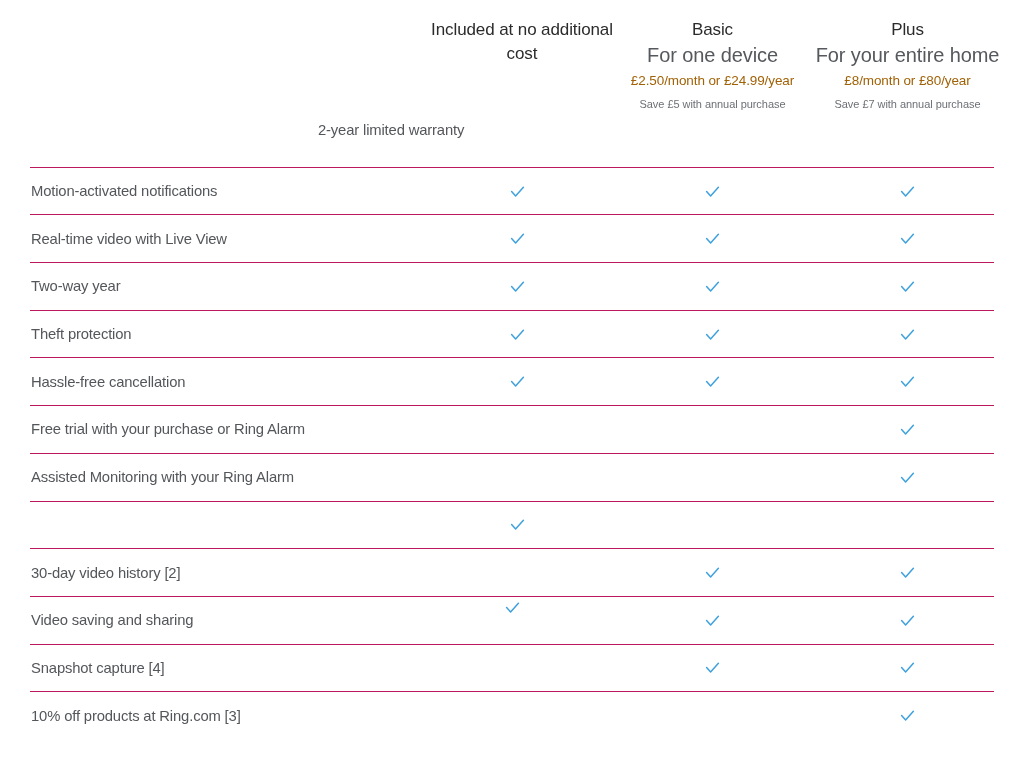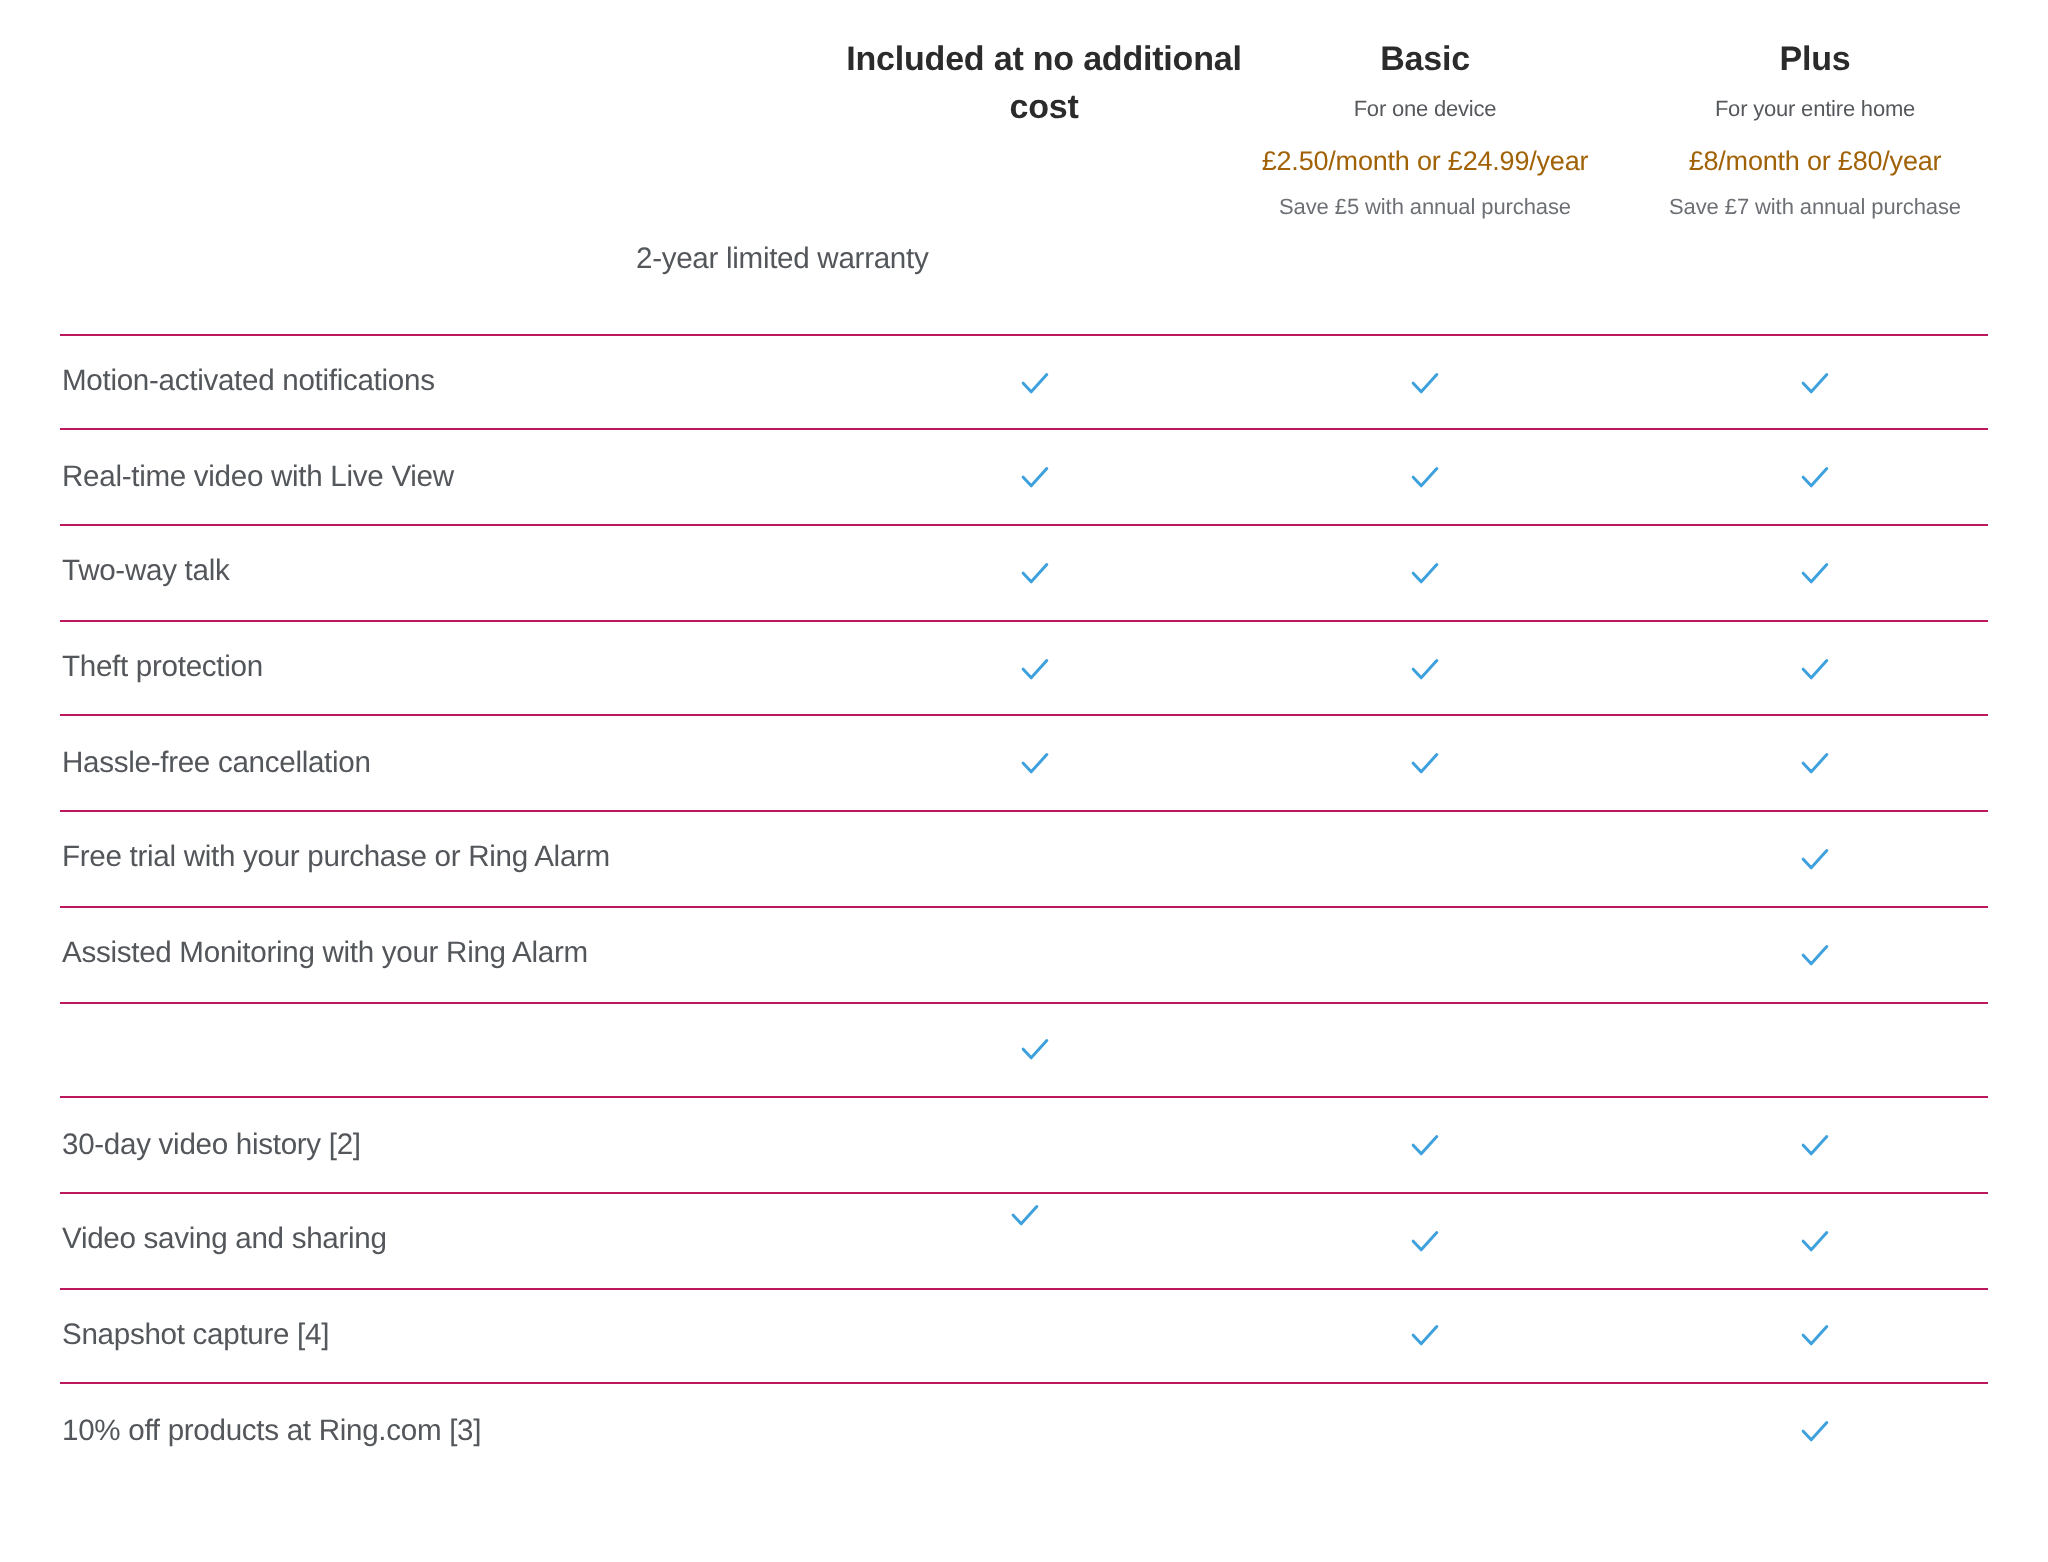--- a/index.html
+++ b/index.html
@@ -39,27 +39,27 @@
     padding: 0 2px;
     box-sizing: border-box;
   }
   .head-col.col-free {
     flex: 0 0 195px;
     width: 195px;
   }
 
   .head-title {
     font-size: 17px;
-    font-weight: bold;
+    font-weight: normal;
     color: #2b2b2b;
     line-height: 24px;
     letter-spacing: -0.1px;
   }
   .head-sub {
-    font-size: 11px;
+    font-size: 20px;
     font-weight: normal;
     color: #55585c;
     line-height: 25px;
     letter-spacing: -0.1px;
     margin-top: 1px;
   }
   .head-price {
     font-size: 13.5px;
     color: #a16207;
     line-height: 22px;
@@ -226,21 +226,21 @@
         </div>
         <div class="row-cell">
           <span class="check">
             <svg viewBox="0 0 17 17">
               <path d="M2.6 8.6 L6.6 12.9 L14.4 4.3" fill="none" stroke="#3ea1dd" stroke-width="1.5" stroke-linecap="round" stroke-linejoin="round"></path>
             </svg>
           </span>
         </div>
       </div>
       <div class="feature-row">
-        <div class="row-label">Two-way talk</div>
+        <div class="row-label">Two-way year</div>
         <div class="row-cell">
           <span class="check">
             <svg viewBox="0 0 17 17">
               <path d="M2.6 8.6 L6.6 12.9 L14.4 4.3" fill="none" stroke="#3ea1dd" stroke-width="1.5" stroke-linecap="round" stroke-linejoin="round"></path>
             </svg>
           </span>
         </div>
         <div class="row-cell">
           <span class="check">
             <svg viewBox="0 0 17 17">

